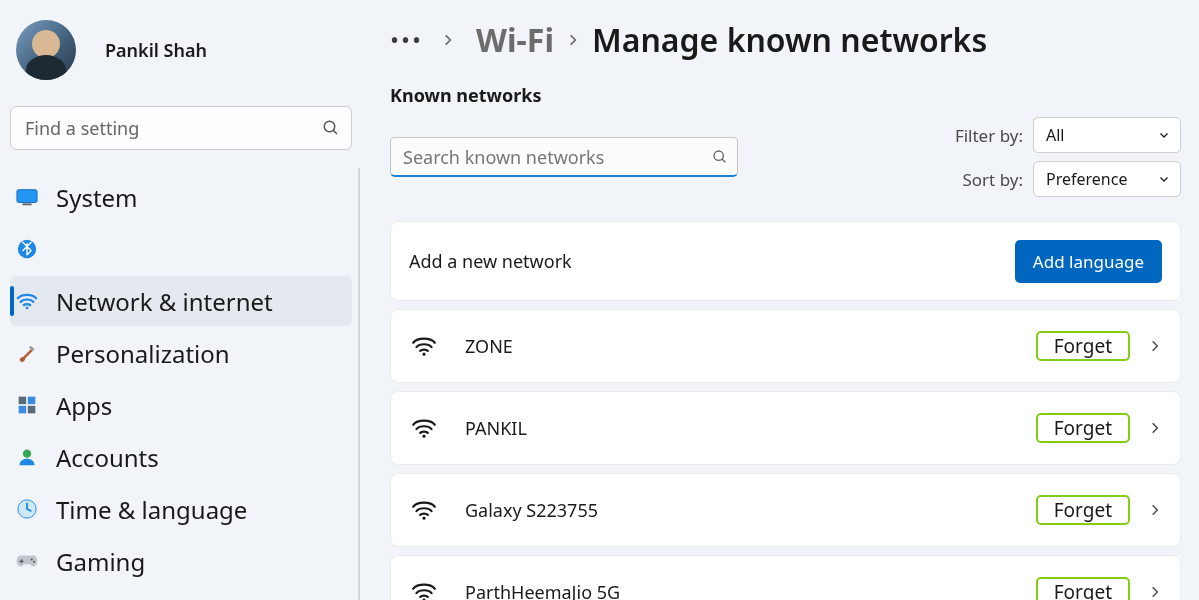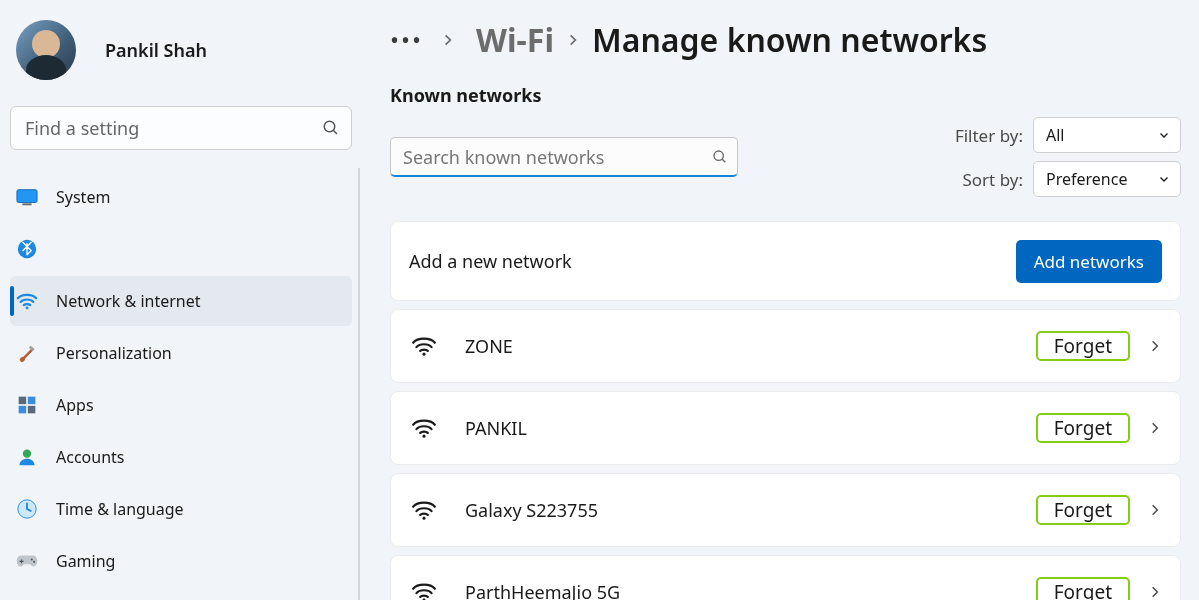--- a/index.html
+++ b/index.html
@@ -12,21 +12,21 @@
 .username { font-size: 18px; font-weight: 600; color: #1a1a1a; }
 .search-setting { margin: 8px 8px 18px 0; position: relative; }
 .search-setting input { width: 100%; height: 44px; border: 1px solid #cfcfcf; border-radius: 6px; padding: 0 40px 0 14px; font-size: 18px; background: #fbfdff; color:#1a1a1a; }
 .search-setting input::placeholder { color:#666; }
 .search-setting .icon { position: absolute; right: 12px; top: 50%; transform: translateY(-50%); color:#555; }
 .nav { display: flex; flex-direction: column; gap: 2px; border-right: 2px solid #cfd6de; padding-right: 6px; flex: 1; padding-top: 4px;}
 .nav-item { display: flex; align-items: center; gap: 18px; height: 50px; border-radius: 6px; padding: 0 12px 0 6px; cursor: pointer; position:relative; }
 .nav-item.active { background: #e4e9ef; }
 .nav-item.active::before { content:""; position:absolute; left:0; top:10px; bottom:10px; width:4px; background:#0067c0; border-radius:3px; }
 .nav-icon { width: 22px; height: 22px; display:flex; align-items:center; justify-content:center; font-size:20px; }
-.nav-label { font-size: 16px; color:#1a1a1a; }
+.nav-label { font-size: 24px; color:#1a1a1a; }
 .main { flex: 1; padding: 18px 18px 0 30px; overflow:hidden; }
 .breadcrumb { display: flex; align-items: center; gap: 6px; margin-bottom: 22px; }
 .bc-dots { font-size: 24px; color:#3d3d3d; letter-spacing:2px; padding-right:6px;}
 .bc-chevron { color:#6d6d6d; font-size:18px; padding:0 6px; }
 .bc-link { font-size: 32px; font-weight:700; color:#6c6c6c;margin-left:9px; }
 .bc-current { font-size: 32px; font-weight:600; color:#1a1a1a; }
 .section-header { font-size: 18px; font-weight:700; color:#1a1a1a; margin-bottom:10px; }
 .toolbar-row { display:flex; align-items:center; margin-bottom:24px; }
 .search-networks { position: relative; width: 348px; }
 .search-networks input { width:100%; height:40px; border:1px solid #c7c7c7; border-bottom:2px solid #1483d8; border-radius:5px; padding:0 36px 0 12px; font-size:18px; background:#fcfcfc; }
@@ -195,21 +195,21 @@
               <path d="M5 9l7 7 7-7"></path>
             </svg>
         </div>
       </div>
     </div>
   </div>
 
   <div class="cards">
     <div class="card">
       <span class="title">Add a new network</span>
-      <button class="add-btn">Add networks</button>
+      <button class="add-btn">Add language</button>
     </div>
 
     <div class="card small">
       <span class="wifi-icon">
         <svg width="26" height="22" viewBox="0 0 24 20" fill="none" stroke="#1a1a1a" stroke-width="2" stroke-linecap="round">
             <path d="M2 7 C6 2 18 2 22 7"></path>
             <path d="M5 11 C8 7.5 16 7.5 19 11"></path>
             <path d="M8.5 14.5 C10 13 14 13 15.5 14.5"></path>
             <circle cx="12" cy="17.5" r="1.4" fill="#1a1a1a" stroke="none"></circle>
           </svg>

